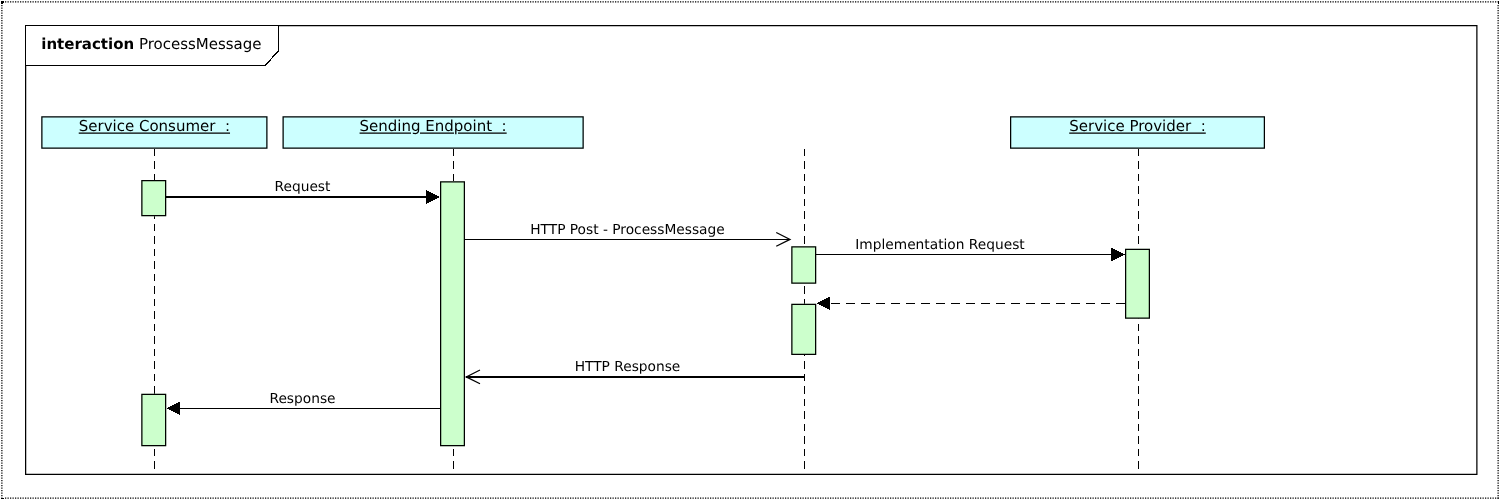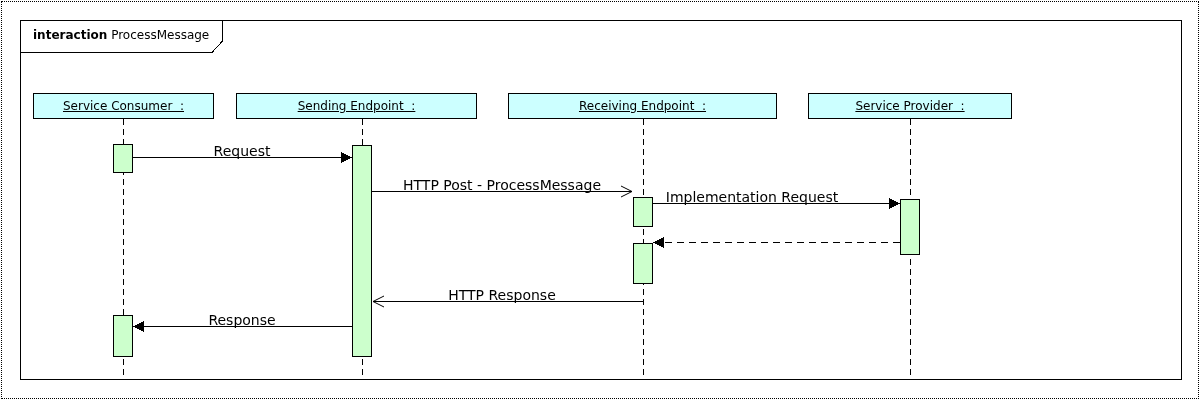--- a/index.html
+++ b/index.html
@@ -11,28 +11,28 @@
   .page-border { position:absolute; left:1px; top:1px; right:2px; bottom:2px;
     border:1px dotted #000; pointer-events:none; }
   .frame { position:absolute; left:20px; top:20px; width:1160px; height:358px;
     border:1px solid #000; }
   .layer { position:absolute; left:0; top:0; width:1201px; height:401px; }
   .frame-title { position:absolute; left:33px; top:28px; font-size:12px; white-space:pre; }
   .frame-title b { font-weight:bold; }
   .head {
     position:absolute; top:93px; height:26px; box-sizing:border-box;
     background:var(--head-fill,#ccffff); border:1px solid #000;
-    display:flex; align-items:center; justify-content:center; font-size:12px;
+    display:flex; align-items:flex-start; justify-content:center; font-size:12px;
   }
   .head span { text-decoration:underline; white-space:pre; }
   .bar {
     position:absolute; width:20px; box-sizing:border-box;
     background:var(--activation-fill,#ccffcc); border:1px solid #000;
   }
-  .msg-label { position:absolute; width:320px; text-align:center; font-size:14px; white-space:pre; }
+  .msg-label { position:absolute; width:320px; text-align:center; font-size:11px; white-space:pre; }
   svg line, svg polyline, svg path { stroke:#000; stroke-width:1; }
 </style>
 </head>
 <body>
 
 <div class="canvas">
 
   <div class="page-border"></div>
 
   <div class="frame"></div>
@@ -73,25 +73,22 @@
 
     <line x1="352" y1="326.5" x2="144" y2="326.5"></line>
     <polygon points="133,326.5 144,321 144,332" fill="#000"></polygon>
   </svg>
 
   <div class="frame-title"><b>interaction</b> <span>ProcessMessage</span></div>
 
   <div class="head" style="left:33px;  width:181px;">
     <span>Service Consumer  :</span>
   </div>
-  <div class="head" style="left:236px; width:241px;">
+  <div class="head" style="left:226px; width:241px;">
     <span>Sending Endpoint  :</span>
-  </div>
-  <div class="head" style="left:508px; width:269px;">
-    <span>Receiving Endpoint  :</span>
   </div>
   <div class="head" style="left:808px; width:204px;">
     <span>Service Provider  :</span>
   </div>
 
   <div class="msg-label" style="left:82px;  top:143px;">Request</div>
   <div class="msg-label" style="left:342px; top:177px;">HTTP Post - ProcessMessage</div>
   <div class="msg-label" style="left:592px; top:189px;">Implementation Request</div>
   <div class="msg-label" style="left:342px; top:287px;">HTTP Response</div>
   <div class="msg-label" style="left:82px;  top:312px;">Response</div>

